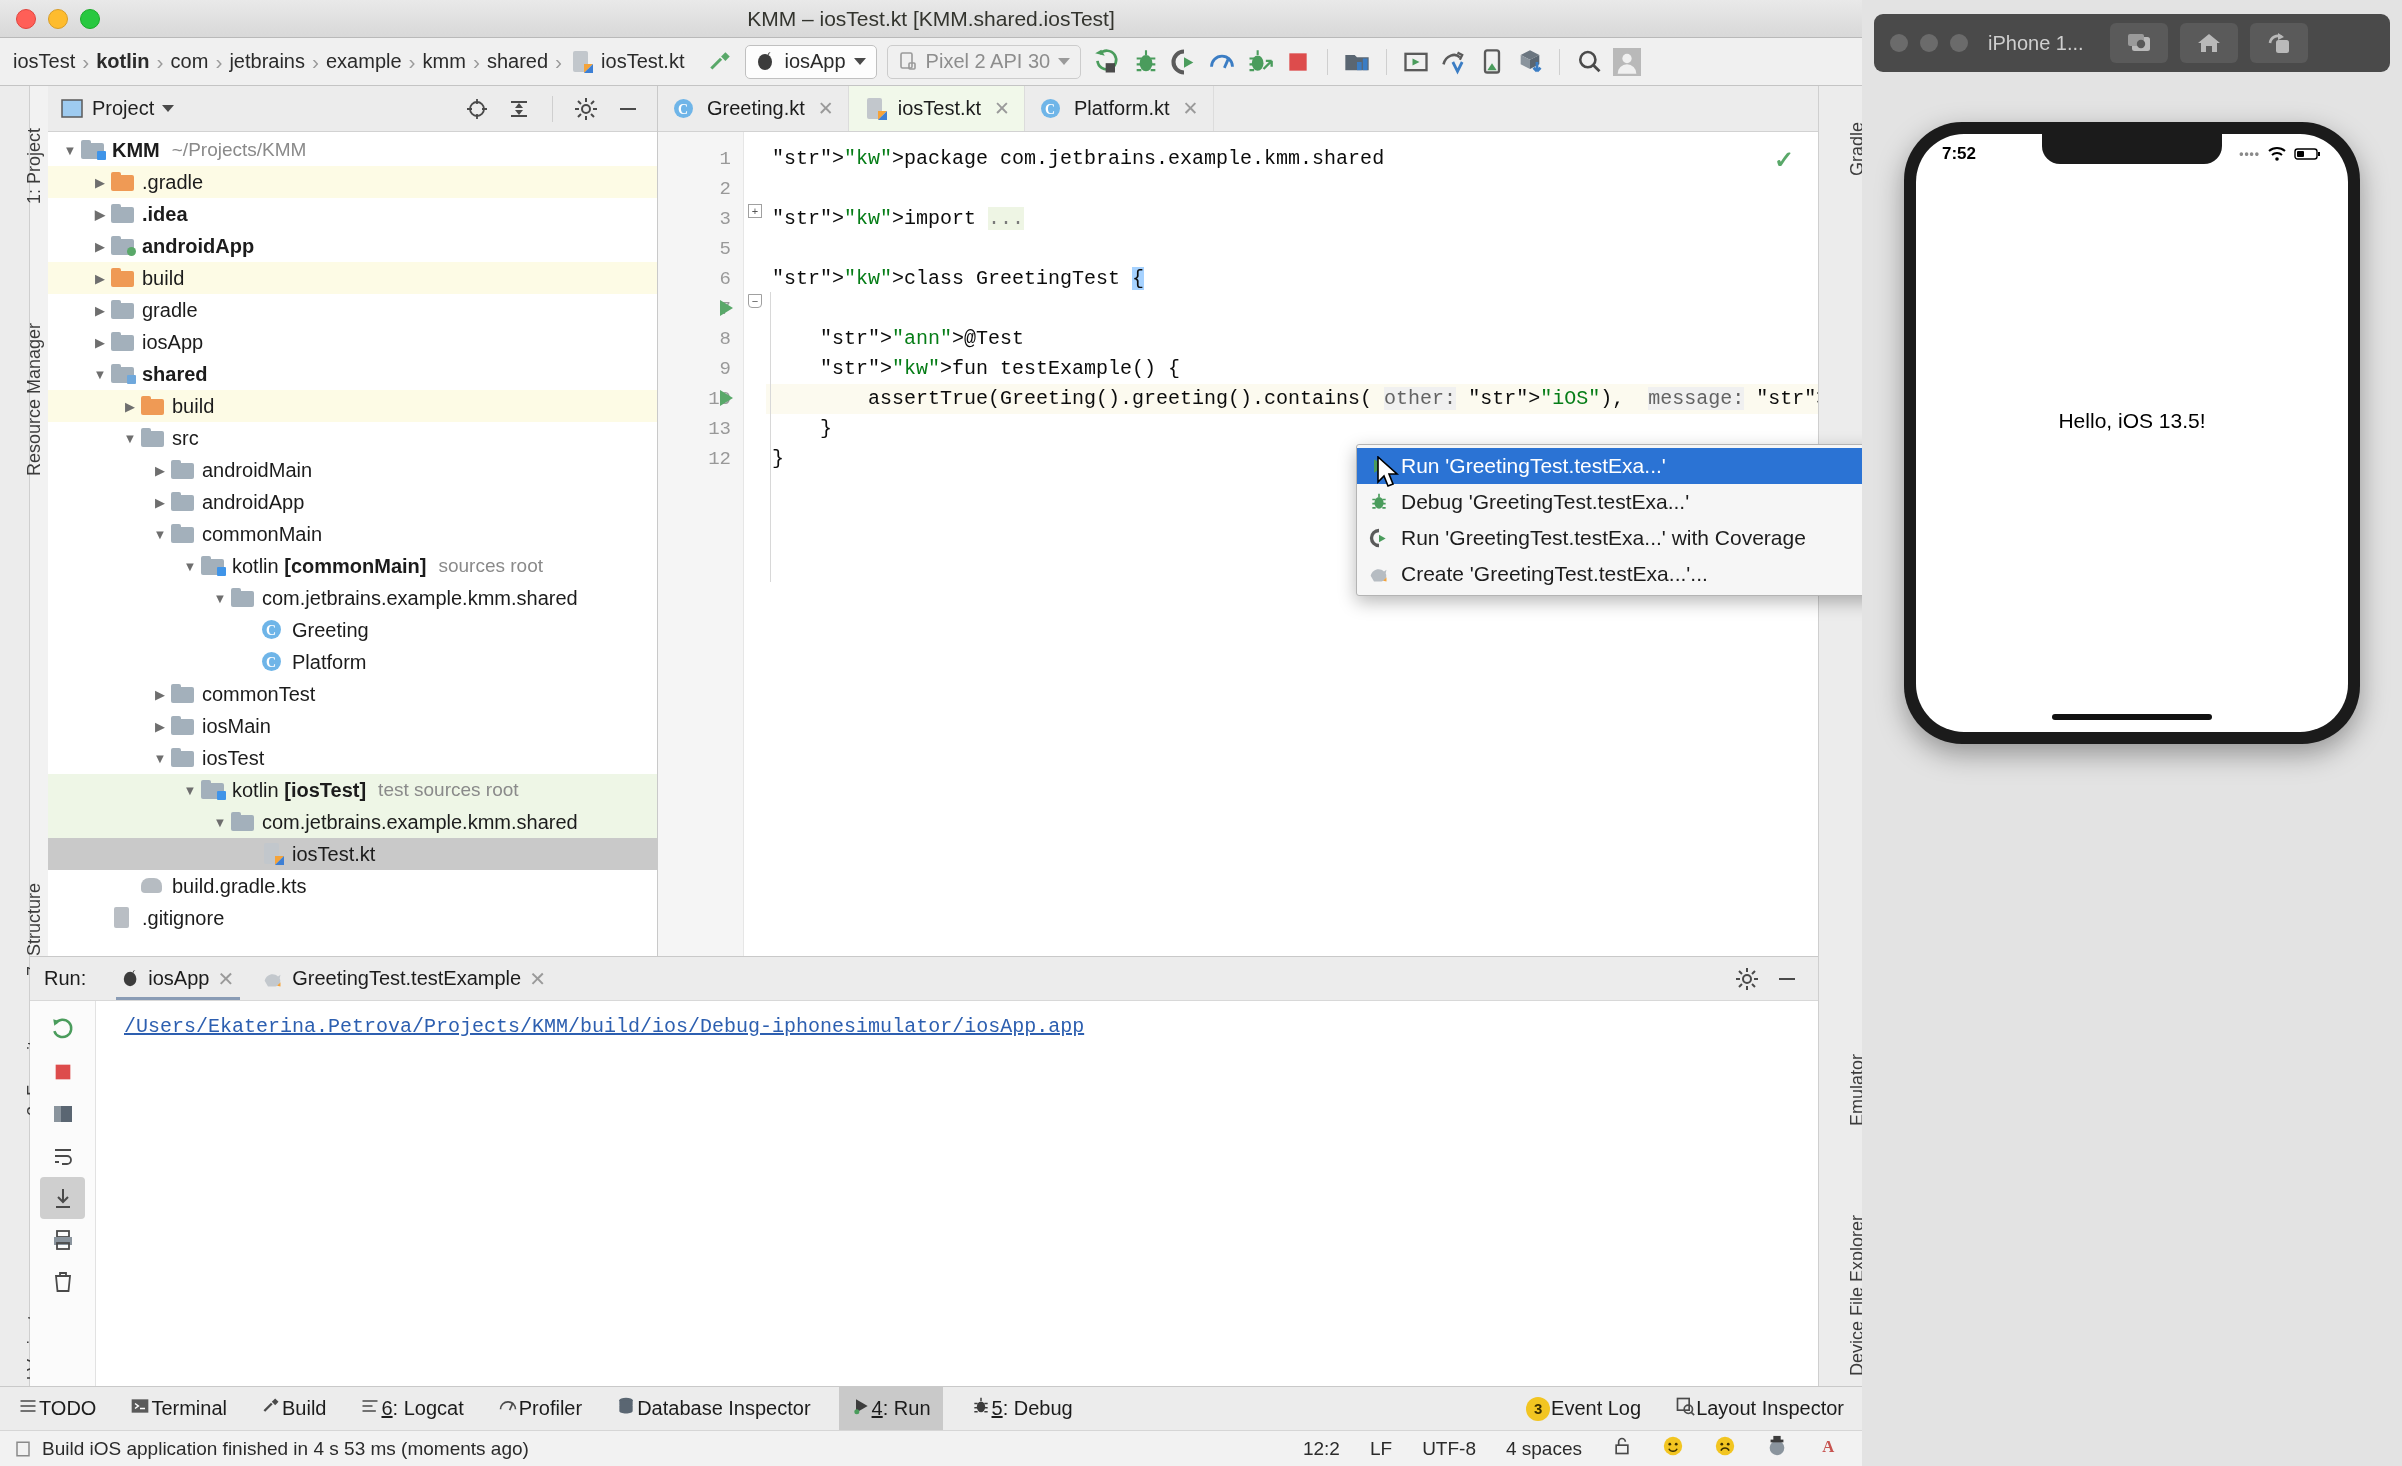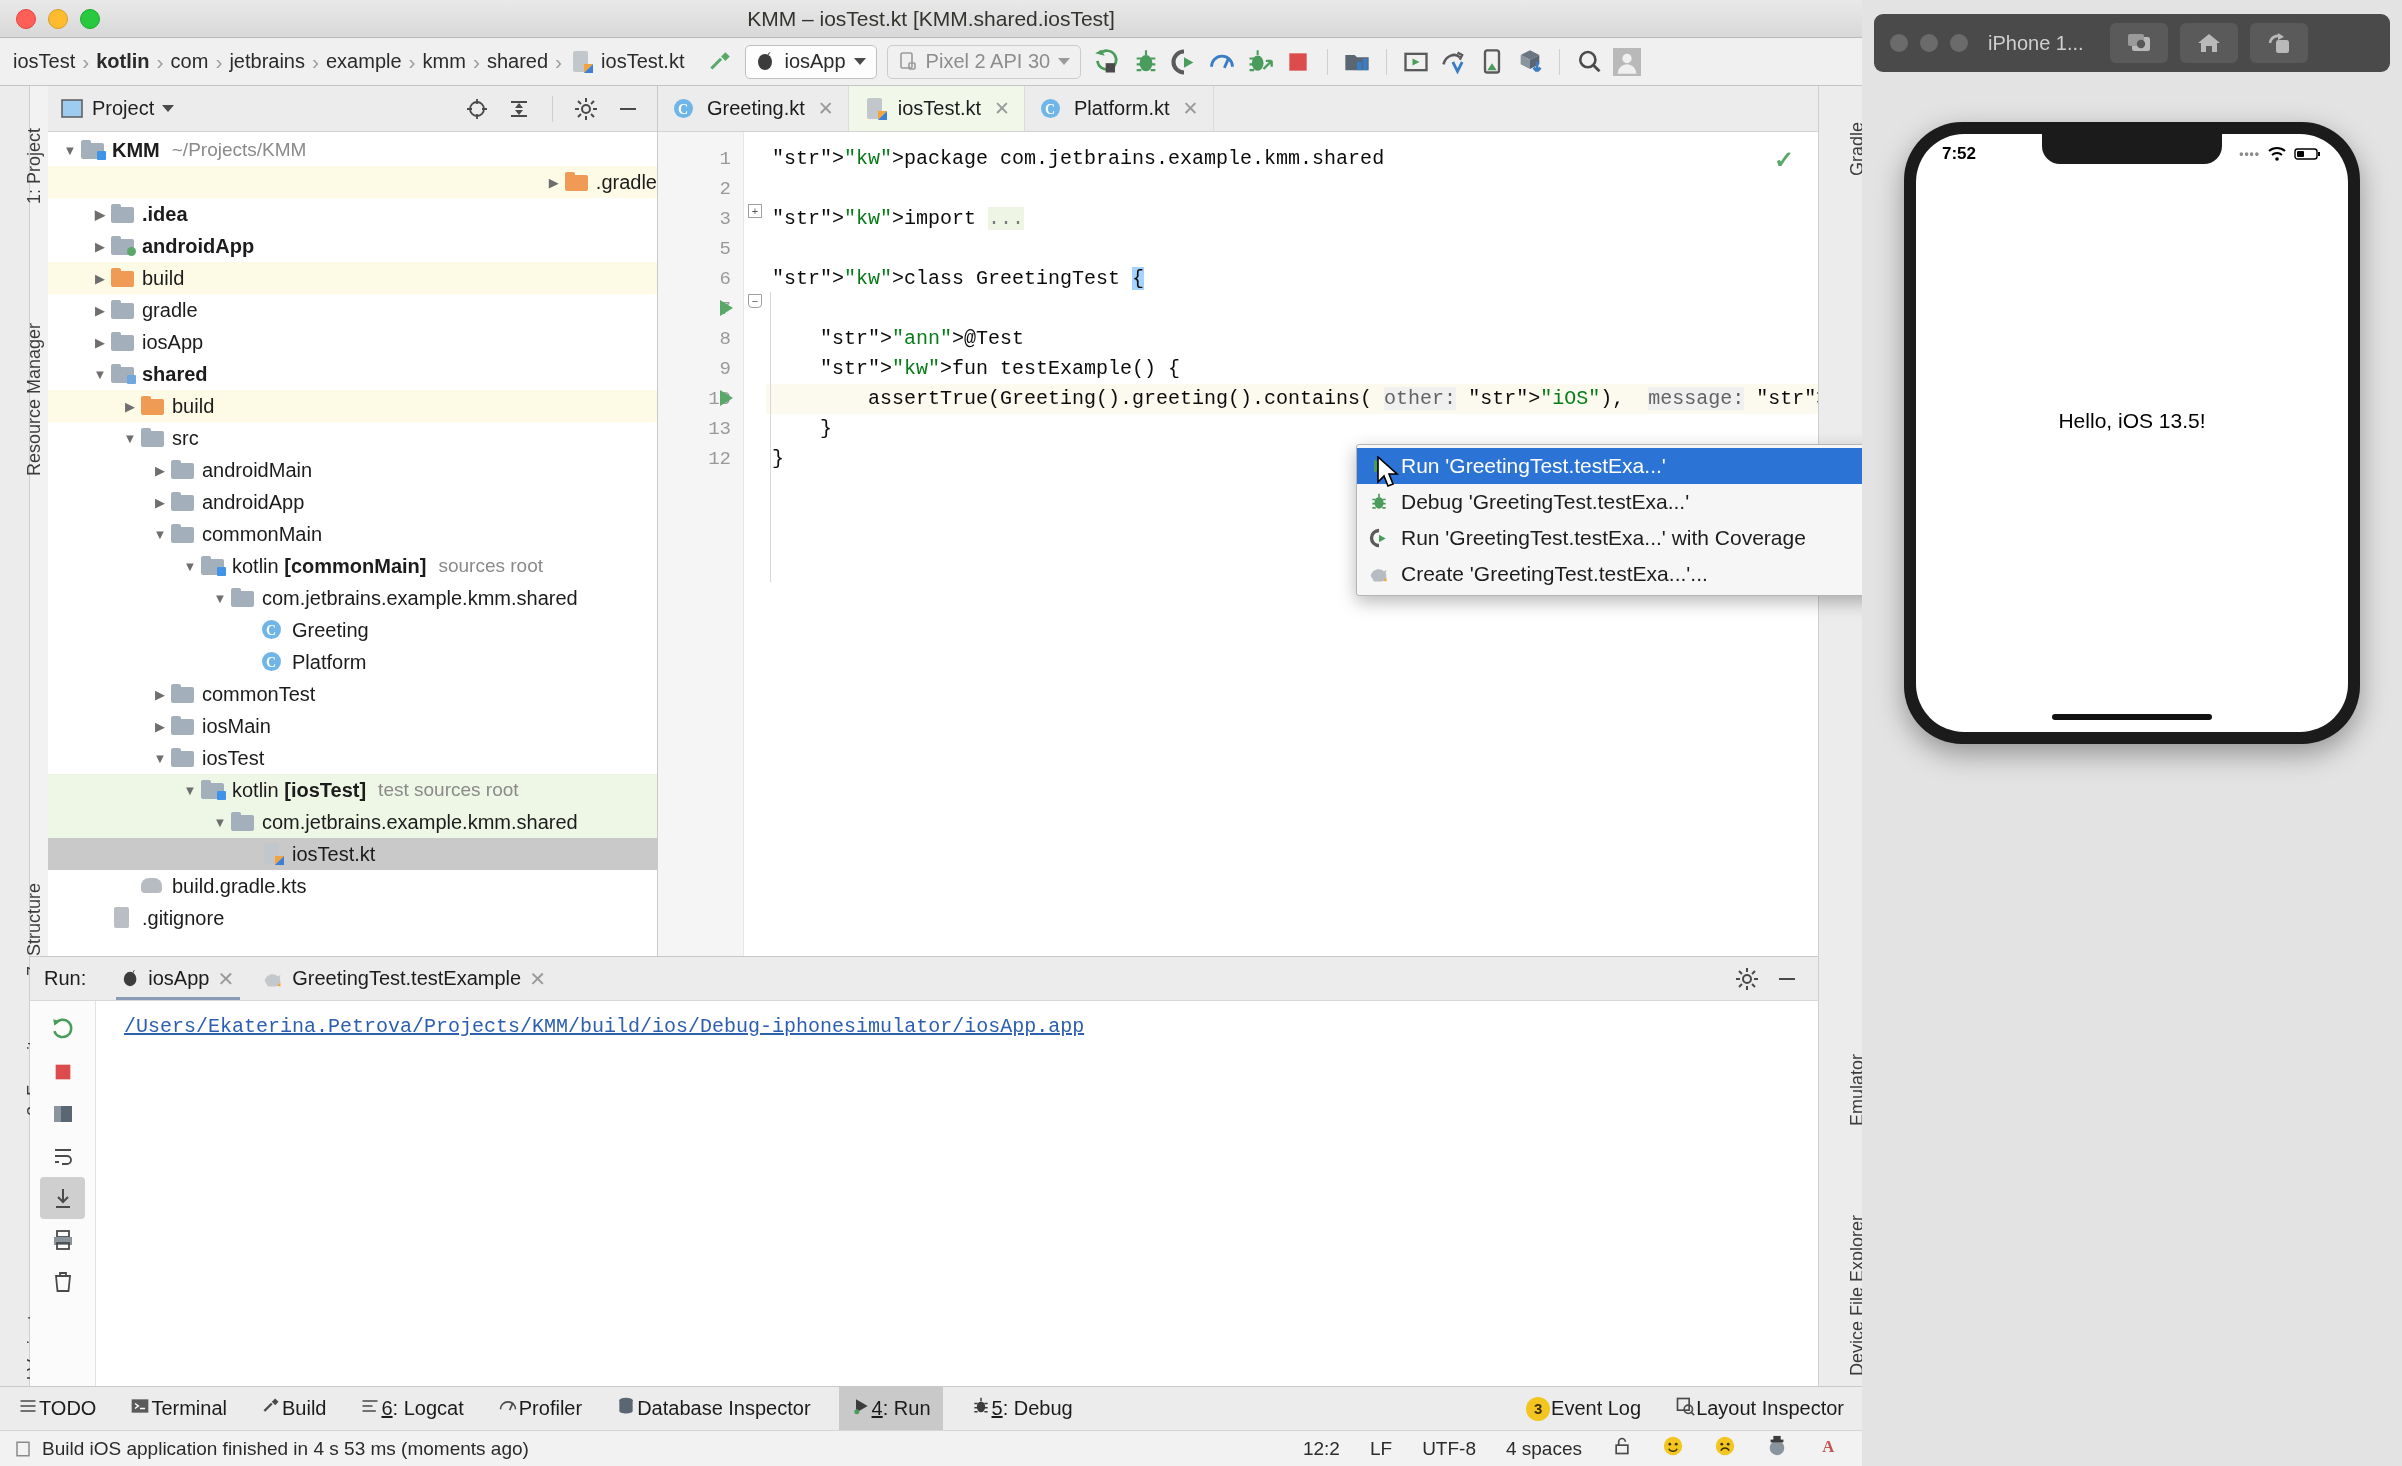--- a/index.html
+++ b/index.html
@@ -464,21 +464,21 @@
             <div class="node" style="padding-left: 12px;">
               <span class="arrow open"></span>
               <span class="fico">
                 <span class="ft"></span>
                 <span class="fb"></span>
                 <span class="badge blue"></span>
               </span>
               <span class="nlabel b">KMM</span>
               <span class="nsub">~/Projects/KMM</span>
             </div>
-            <div class="node hl-yellow" style="padding-left: 42px; justify-content: flex-end;">
+            <div class="node hl-yellow" style="padding-left: 42px;">
               <span class="arrow closed"></span>
               <span class="fico orange">
                 <span class="ft"></span>
                 <span class="fb"></span>
               </span>
               <span class="nlabel">.gradle</span>
             </div>
             <div class="node" style="padding-left: 42px; font-weight: bold;">
               <span class="arrow closed"></span>
               <span class="fico">

